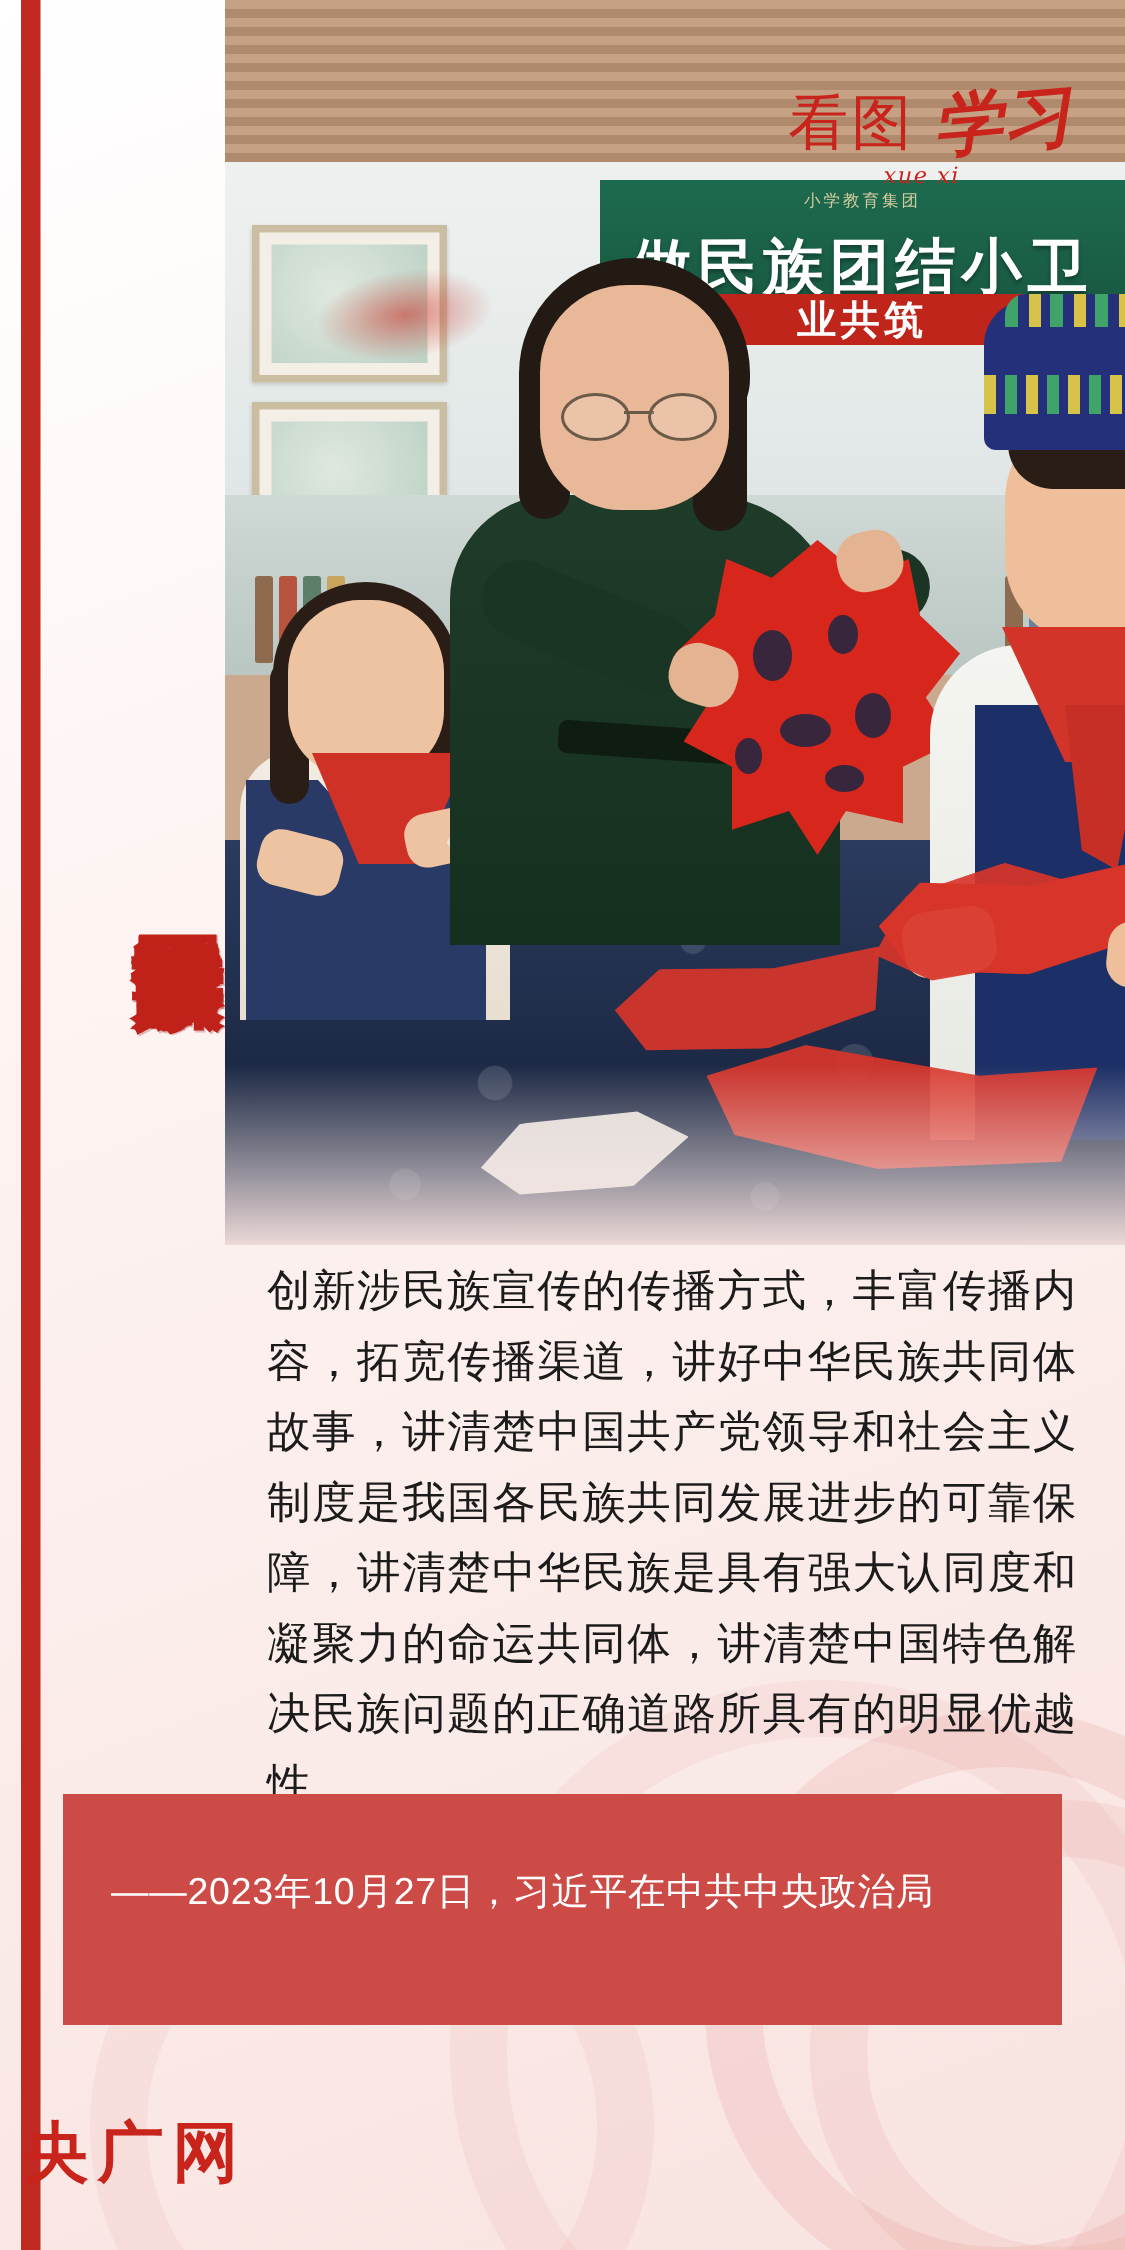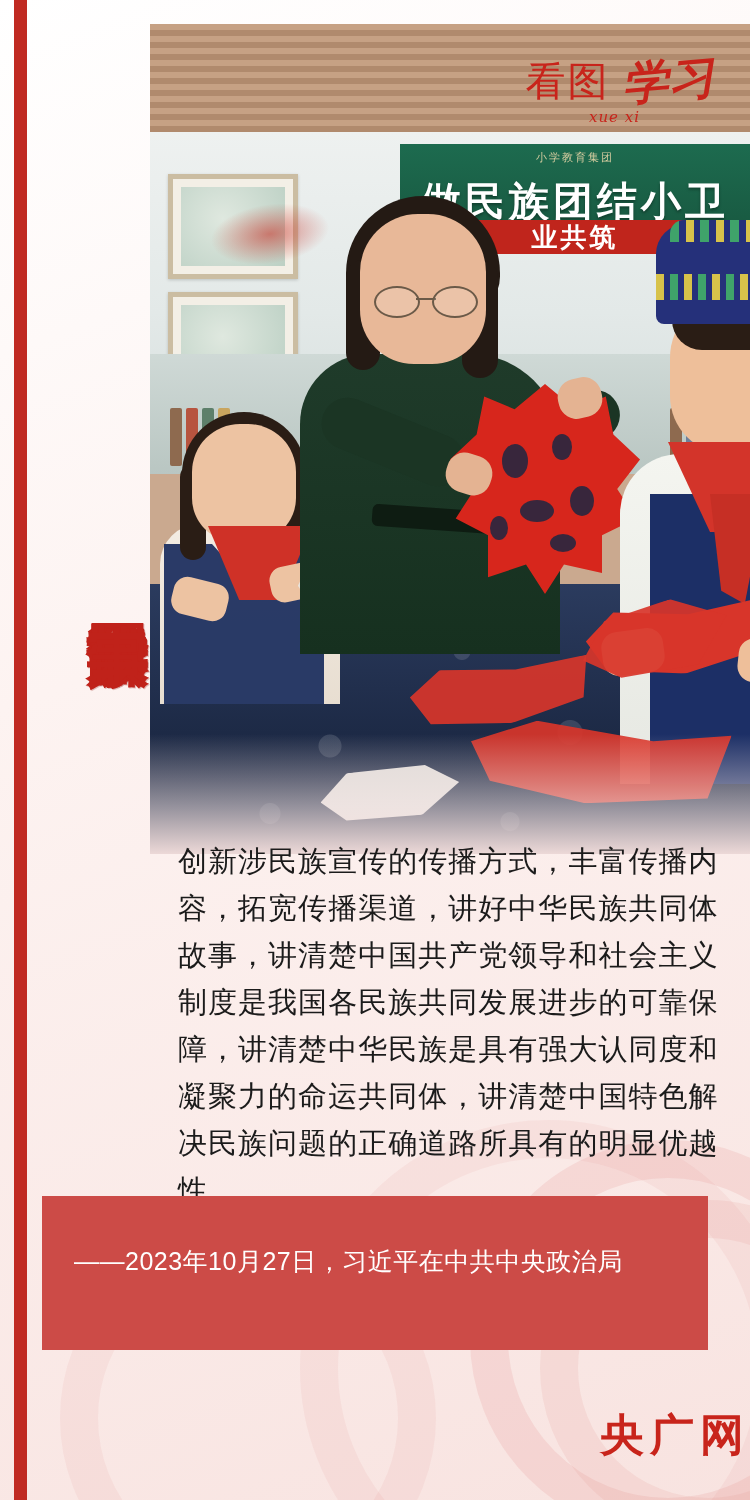--- a/index.html
+++ b/index.html
@@ -40,21 +40,20 @@
 
   
   .photo {
     position: absolute;
     left: 150px;
     top: 0;
     width: 600px;
     height: 830px;
     overflow: hidden;
     background: #caa98f;
-    margin-top: 24px;
   }
   
   .ceiling {
     position: absolute; left: 0; top: 0; width: 600px; height: 120px;
     background: repeating-linear-gradient(180deg,
       #c6a184 0px, #c6a184 6px, #b08a6d 6px, #b08a6d 12px);
   }
   .ceiling-panel {
     position: absolute; left: 180px; top: 0; width: 420px; height: 70px;
     background: repeating-linear-gradient(90deg,
@@ -367,22 +366,22 @@
     background: #cc4b47;
     color: #ffffff;
   }
   .attrib .lines {
     position: absolute; left: 32px; right: 28px; top: 46px;
     font-size: 25px; line-height: 1.52; letter-spacing: .5px;
   }
 
   
   .footer-logo {
-    position: absolute; left: 0; right: 0; top: 1406px;
-    text-align: right;
+    position: absolute; left: 15px; right: 0; top: 1406px;
+    text-align: left;
   }
   .footer-logo .txt {
     display: inline-block;
     color: #c8241b; font-size: 44px; font-weight: bold; letter-spacing: 6px;
   }
 </style>
 </head>
 <body>
 
 <div class="poster">

